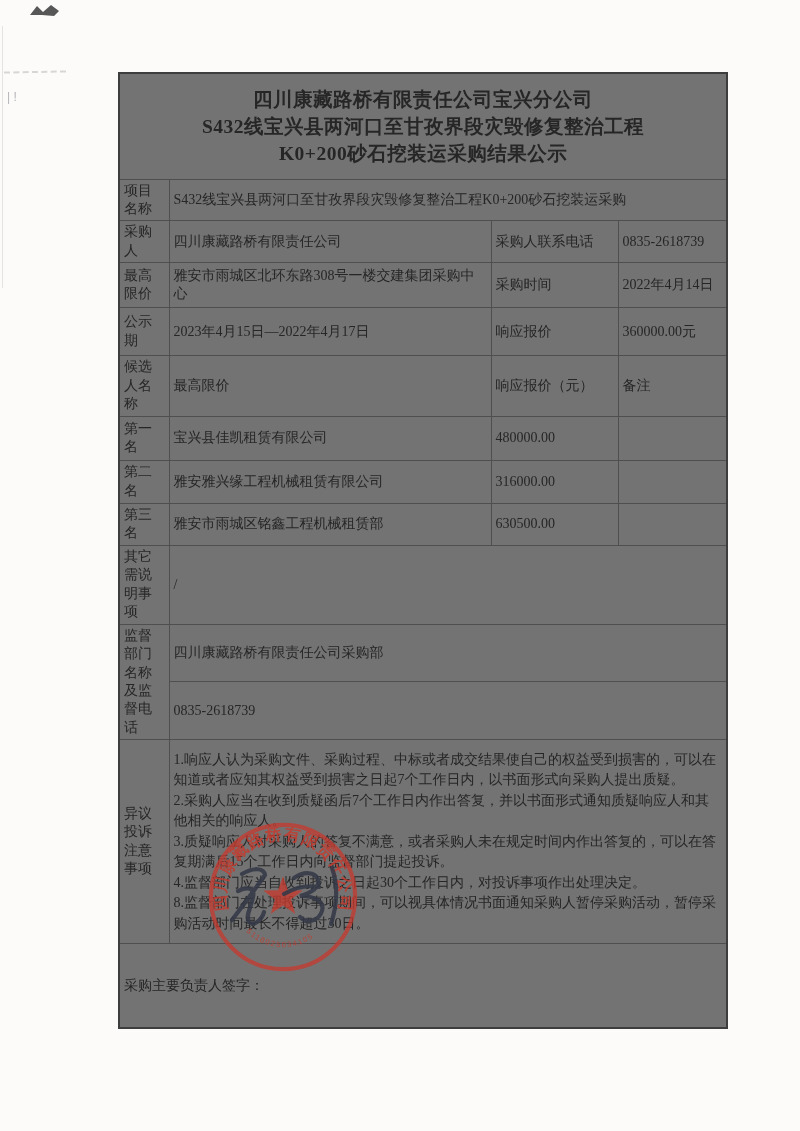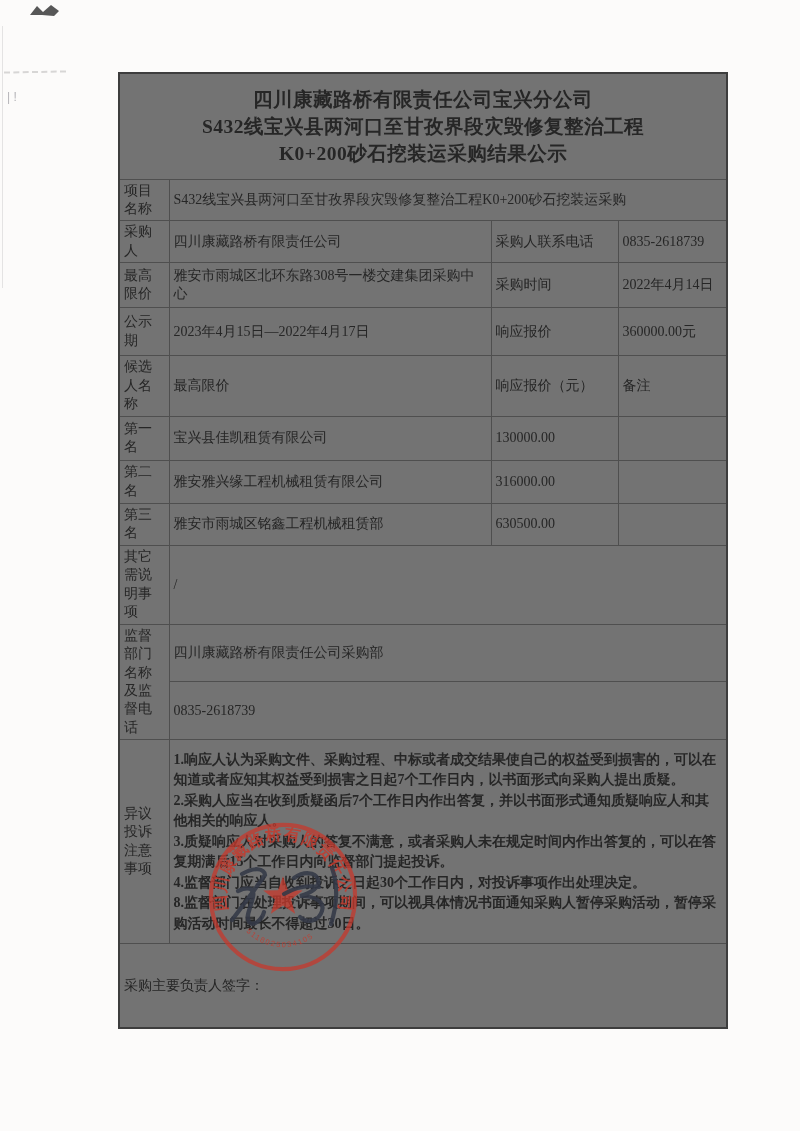--- a/index.html
+++ b/index.html
@@ -24,21 +24,21 @@
     padding:2px 4px;
     vertical-align:middle;
     overflow:hidden;
   }
   .title-cell { text-align:center; vertical-align:middle; padding:10px 4px 8px 4px; }
   .title-line { font-weight:bold; font-size:19.5px; line-height:27px; letter-spacing:0.5px; }
   .lbl { font-size:13.5px; line-height:1.32; padding:2px 2px 2px 3px; }
   .ctr { text-align:left; }
   .lft { text-align:left; padding-left:6px; }
   .objection-cell { font-size:12.4px; line-height:20.5px; padding:6px 5px 4px 7px; vertical-align:top; }
-  .objection-cell p { margin:0;font-weight:bold; }
+  .objection-cell p { margin:0; }
   .sig-cell { padding-left:5px; font-size:13.5px; }
   
   .seal { position:absolute; left:204px; top:818px; width:158px; height:158px; opacity:0.82; pointer-events:none; }
   .signature { position:absolute; left:222px; top:858px; width:150px; height:82px; pointer-events:none; }
   
   .artifact { position:absolute; pointer-events:none; }
   .edge-line { left:2px; top:26px; width:1px; height:262px; background:#e4e3e3; }
   .dash-row { left:4px; top:71px; width:62px; border-top:2px dashed #cfcdcd; transform:rotate(-1deg); opacity:.8; }
   .mark-pair { left:7px; top:90px; width:30px; height:16px; color:#b5b4b8; font-size:12px; font-family:"Liberation Sans",sans-serif; }
   .corner-blob { left:28px; top:2px; }
@@ -101,21 +101,21 @@
   <tr style="height:43px">
     <td class="lbl">候选人名称</td>
     <td class="ctr">最高限价</td>
     <td class="ctr">响应报价（元）</td>
     <td class="ctr">备注</td>
   </tr>
 
   <tr style="height:44px">
     <td class="lbl">第一名</td>
     <td class="ctr">宝兴县佳凯租赁有限公司</td>
-    <td class="ctr">130000.00</td>
+    <td class="ctr">480000.00</td>
     <td class="ctr"></td>
   </tr>
 
   <tr style="height:43px">
     <td class="lbl">第二名</td>
     <td class="ctr">雅安雅兴缘工程机械租赁有限公司</td>
     <td class="ctr">316000.00</td>
     <td class="ctr"></td>
   </tr>
 

